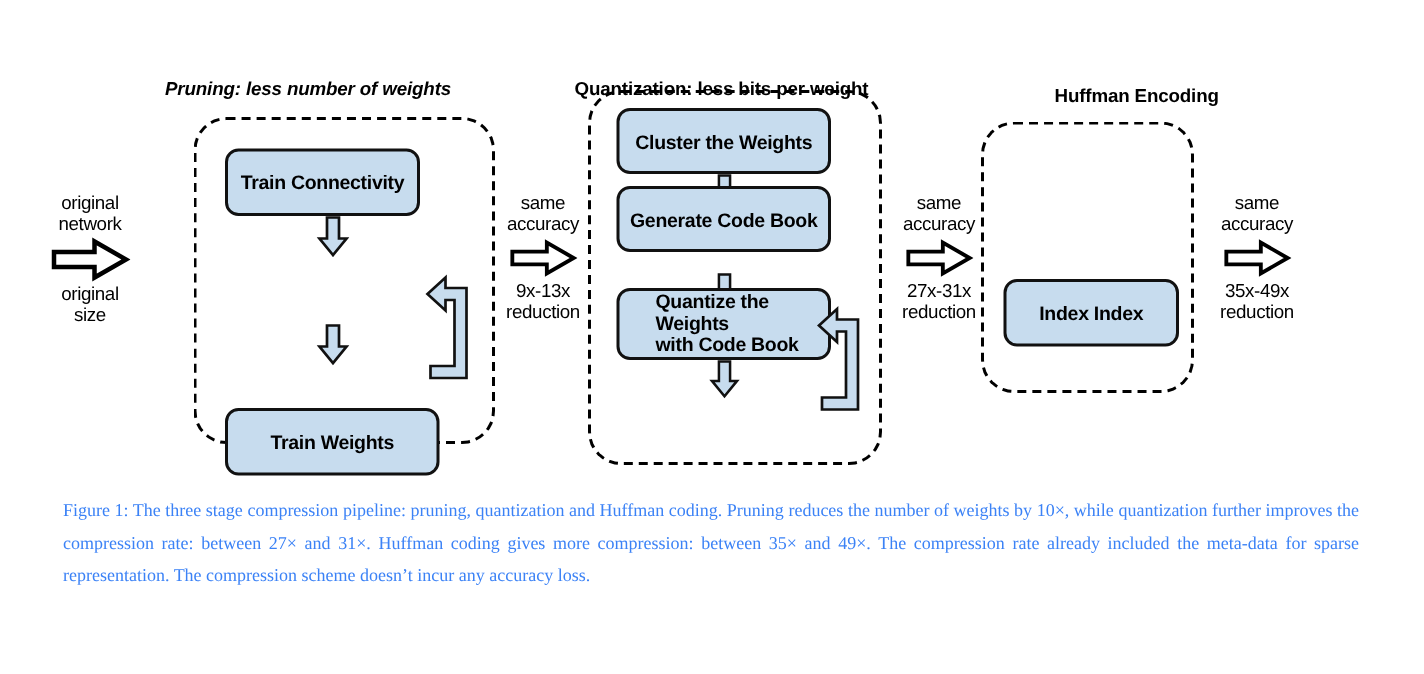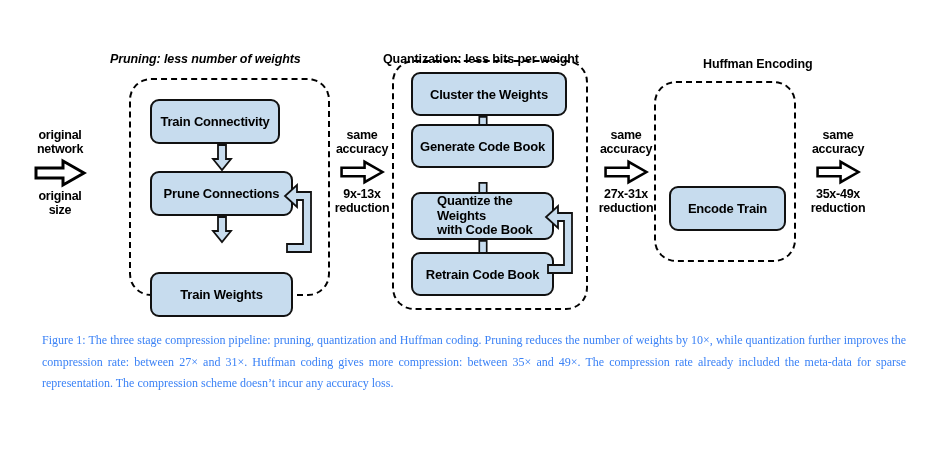--- a/index.html
+++ b/index.html
@@ -35,21 +35,21 @@
 
   
   .block-arrow-down{position:absolute;}
 
   
   .loopback{position:absolute;}
 
   
   .trans{position:absolute;text-align:center;}
   .trans .lbl{
-    font-weight:bold;font-size:12.5px;line-height:1.12;white-space:nowrap;
+    font-weight:normal;font-size:12.5px;line-height:1.12;white-space:nowrap;
     letter-spacing:-0.25px;font-family:"Liberation Sans",sans-serif;
   }
   .trans .big-arrow{display:block;margin:2px auto 1px auto;}
 
   
   .caption{
     position:absolute;left:42px;top:330px;width:864px;
     font-family:"Liberation Serif",serif;font-size:12px;
     line-height:21.5px;color:#3b82f6;text-align:justify;
   }
@@ -72,21 +72,20 @@
   <div class="stage-heading" style="left:110px;top:52px;font-style:italic;">Pruning: less number of weights</div>
 
   <div class="stage-box" style="left:129px;top:78px;width:201px;height:218px;"></div>
 
   <div class="pbox center" style="left:150px;top:99px;width:130px;height:45px;">Train Connectivity</div>
 
   <svg class="block-arrow-down" style="left:211px;top:144px;" width="22" height="28" viewBox="0 0 22 28">
     <path d="M7,1 L15,1 L15,15 L20,15 L11,26 L2,15 L7,15 Z" fill="#c7dcee" stroke="#111" stroke-width="1.8" stroke-linejoin="miter"></path>
   </svg>
 
-  <div class="pbox center" style="left:150px;top:171px;width:143px;height:45px;">Prune Connections</div>
 
   <svg class="block-arrow-down" style="left:211px;top:216px;" width="22" height="28" viewBox="0 0 22 28">
     <path d="M7,1 L15,1 L15,15 L20,15 L11,26 L2,15 L7,15 Z" fill="#c7dcee" stroke="#111" stroke-width="1.8" stroke-linejoin="miter"></path>
   </svg>
 
   <div class="pbox center" style="left:150px;top:228px;width:143px;height:45px;margin-top:44px;">Train Weights</div>
 
   <svg class="loopback" style="left:283px;top:180px;" width="40" height="80" viewBox="0 0 40 80">
     <path d="M4,72 L28,72 L28,12 L14,12 L14,5 L2,16 L14,27 L14,20 L20,20 L20,64 L4,64 Z" fill="#c7dcee" stroke="#111" stroke-width="1.8" stroke-linejoin="miter"></path>
   </svg>
@@ -98,21 +97,21 @@
       <path d="M3,10 L30,10 L30,3 L51,15 L30,27 L30,20 L3,20 Z" fill="#ffffff" stroke="#000" stroke-width="3" stroke-linejoin="miter"></path>
     </svg>
     <div class="lbl">9x-13x</div>
     <div class="lbl">reduction</div>
   </div>
 
   <div class="stage-heading" style="left:383px;top:36px;margin-top:16px;">Quantization: less bits per weight</div>
 
   <div class="stage-box" style="left:392px;top:60px;width:196px;height:250px;"></div>
 
-  <div class="pbox center" style="left:411px;top:72px;width:156px;height:44px;">Cluster the Weights</div>
+  <div class="pbox center" style="left:411px;top:72px;width:143px;height:44px;">Cluster the Weights</div>
 
   <svg class="block-arrow-down" style="left:472px;top:116px;" width="22" height="26" viewBox="0 0 22 28">
     <path d="M7,1 L15,1 L15,15 L20,15 L11,26 L2,15 L7,15 Z" fill="#c7dcee" stroke="#111" stroke-width="1.8" stroke-linejoin="miter"></path>
   </svg>
 
   <div class="pbox center" style="left:411px;top:124px;width:143px;height:44px;">Generate Code Book</div>
 
   <svg class="block-arrow-down" style="left:472px;top:182px;" width="22" height="26" viewBox="0 0 22 28">
     <path d="M7,1 L15,1 L15,15 L20,15 L11,26 L2,15 L7,15 Z" fill="#c7dcee" stroke="#111" stroke-width="1.8" stroke-linejoin="miter"></path>
   </svg>
@@ -121,42 +120,41 @@
     <span>
       <span>Quantize the Weights</span><br>
       <span>with Code Book</span>
     </span>
   </div>
 
   <svg class="block-arrow-down" style="left:472px;top:240px;" width="22" height="26" viewBox="0 0 22 28">
     <path d="M7,1 L15,1 L15,15 L20,15 L11,26 L2,15 L7,15 Z" fill="#c7dcee" stroke="#111" stroke-width="1.8" stroke-linejoin="miter"></path>
   </svg>
 
-  <div class="pbox center" style="left:411px;top:252px;width:143px;height:44px;">Retrain Code Book</div>
 
   <svg class="loopback" style="left:544px;top:201px;" width="40" height="80" viewBox="0 0 40 80">
     <path d="M4,72 L28,72 L28,12 L14,12 L14,5 L2,16 L14,27 L14,20 L20,20 L20,64 L4,64 Z" fill="#c7dcee" stroke="#111" stroke-width="1.8" stroke-linejoin="miter"></path>
   </svg>
 
   <div class="trans" style="left:590px;top:128px;width:72px;">
     <div class="lbl">same</div>
     <div class="lbl">accuracy</div>
     <svg class="big-arrow" width="46" height="28" viewBox="0 0 54 30">
       <path d="M3,10 L30,10 L30,3 L51,15 L30,27 L30,20 L3,20 Z" fill="#ffffff" stroke="#000" stroke-width="3" stroke-linejoin="miter"></path>
     </svg>
     <div class="lbl">27x-31x</div>
     <div class="lbl">reduction</div>
   </div>
 
   <div class="stage-heading" style="left:703px;top:57px;">Huffman Encoding</div>
 
   <div class="stage-box" style="left:654px;top:81px;width:142px;height:181px;"></div>
 
 
-  <div class="pbox center" style="left:669px;top:186px;width:117px;height:45px;">Encode Train</div>
+  <div class="pbox center" style="left:669px;top:186px;width:117px;height:45px;">Index Index</div>
 
   <div class="trans" style="left:800px;top:128px;width:76px;">
     <div class="lbl">same</div>
     <div class="lbl">accuracy</div>
     <svg class="big-arrow" width="46" height="28" viewBox="0 0 54 30">
       <path d="M3,10 L30,10 L30,3 L51,15 L30,27 L30,20 L3,20 Z" fill="#ffffff" stroke="#000" stroke-width="3" stroke-linejoin="miter"></path>
     </svg>
     <div class="lbl">35x-49x</div>
     <div class="lbl">reduction</div>
   </div>

